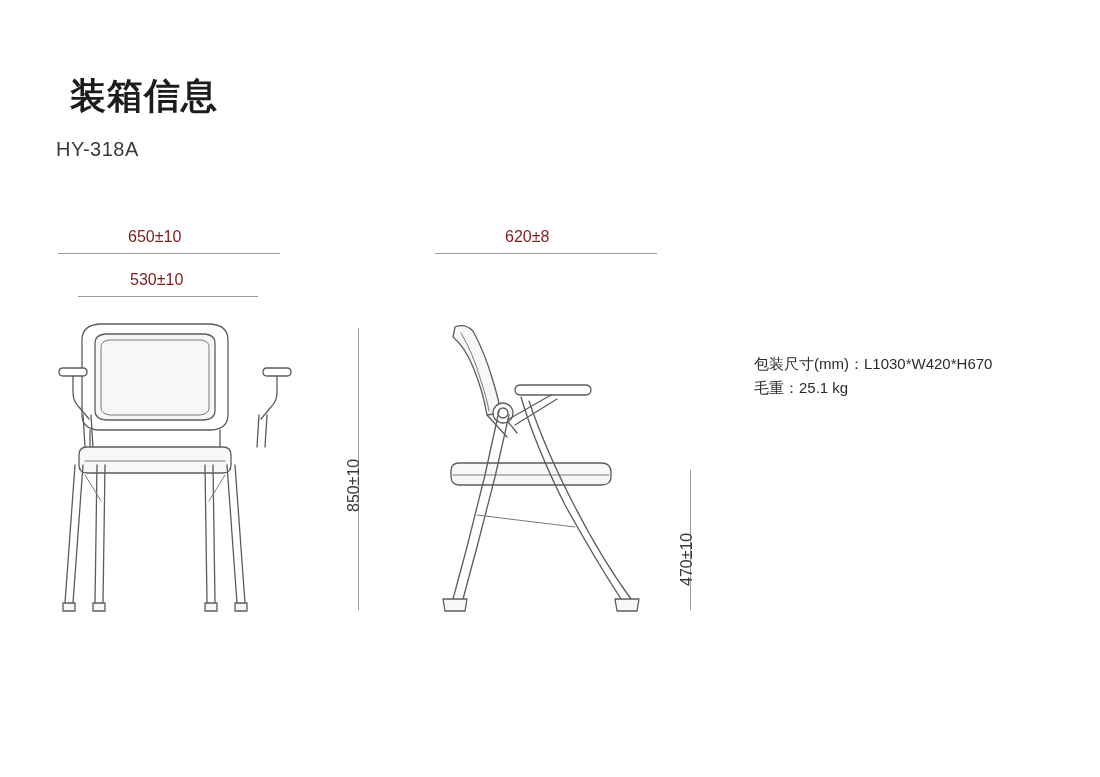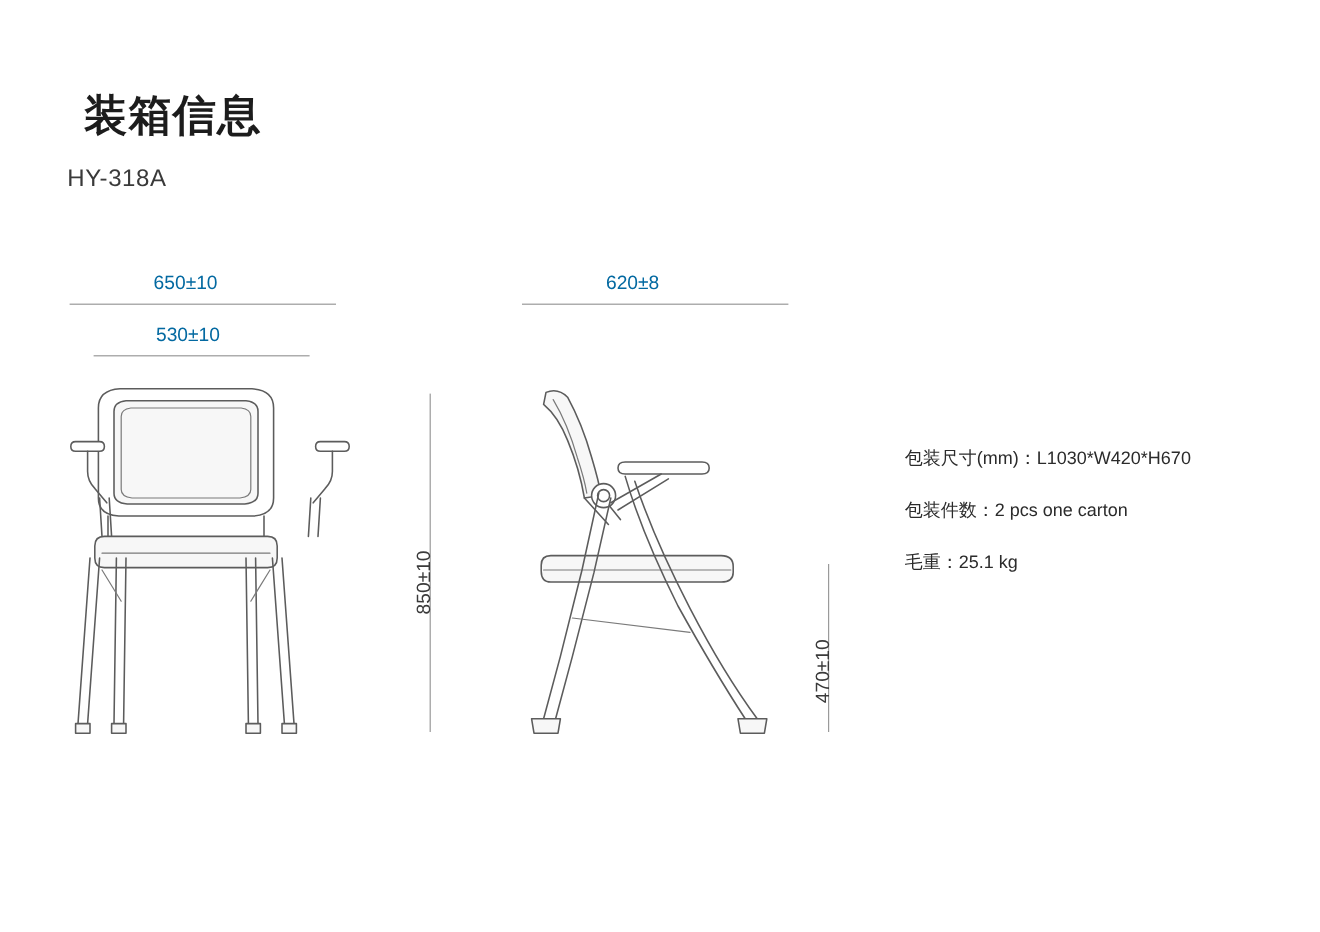--- a/index.html
+++ b/index.html
@@ -35,21 +35,21 @@
     left: 56px;
     top: 138px;
     font-size: 20px;
     color: #3a3a3a;
     letter-spacing: 0.5px;
   }
   
   .dim-label {
     position: absolute;
     font-size: 16px;
-    color: #0369a1;
+    color: #7f1d1d;
     white-space: nowrap;
   }
   .dim-line-h {
     position: absolute;
     height: 1px;
     background: #9a9a9a;
   }
   .dim-line-v {
     position: absolute;
     width: 1px;
@@ -67,21 +67,20 @@
   .spec {
     position: absolute;
     left: 754px;
     top: 352px;
     font-size: 15px;
     line-height: 24px;
     color: #2b2b2b;
   }
   .spec div {
     white-space: nowrap;
-    margin-top: 19px;
   }
   
   .drawing {
     position: absolute;
   }
   svg { display: block; }
   .ln {
     fill: none;
     stroke: #5c5c5c;
     stroke-width: 1.3;
@@ -205,17 +204,16 @@
 
       <path class="ln-thin" d="M52,200 Q100,206 150,212"></path>
 
       <path class="fill-light" d="M18,284 L42,284 L40,296 L20,296 Z"></path>
       <path class="fill-light" d="M190,284 L214,284 L212,296 L192,296 Z"></path>
     </svg>
   </div>
 
   <div class="spec">
     <div>包装尺寸(mm)：L1030*W420*H670</div>
-    <div>包装件数：2 pcs one carton</div>
     <div>毛重：25.1 kg</div>
   </div>
 
 </div>
 
 </body></html>

